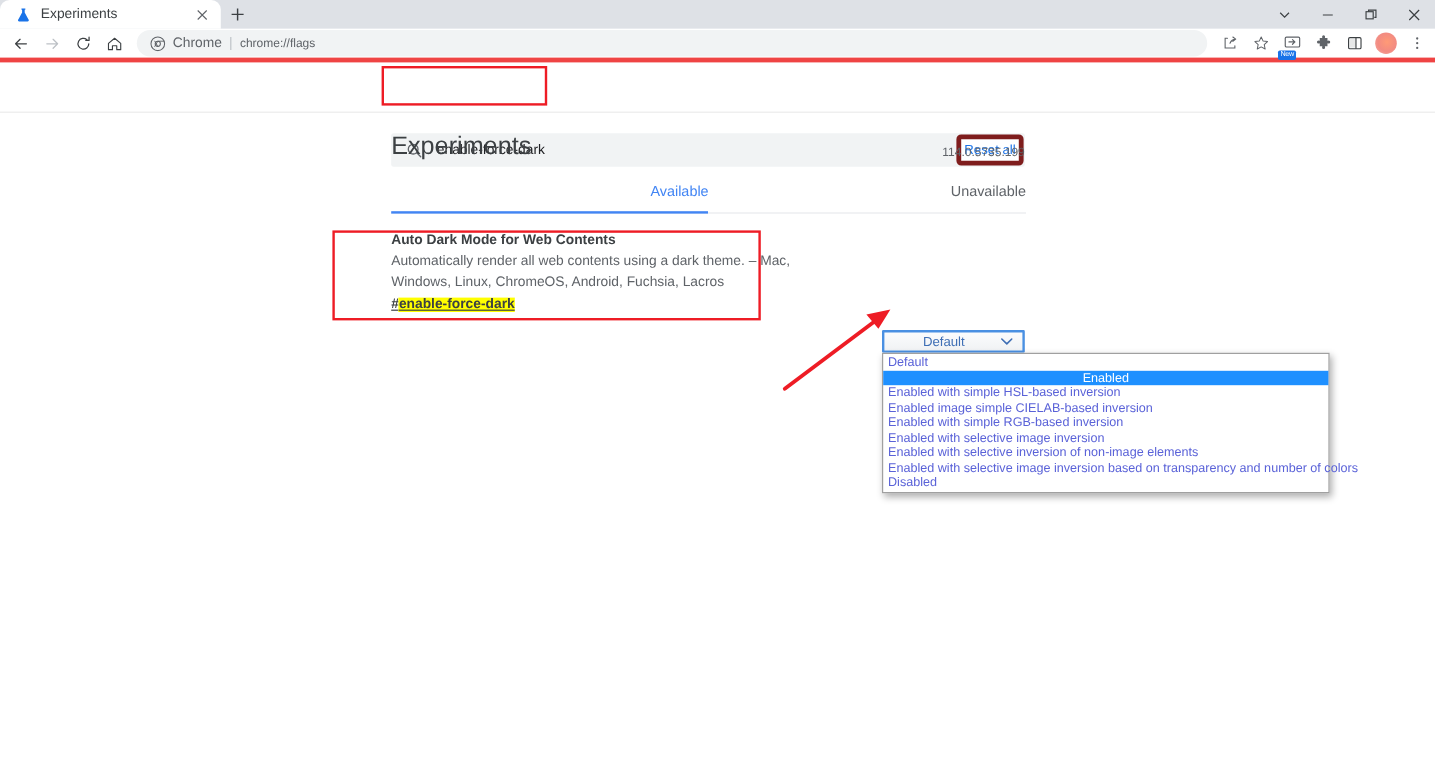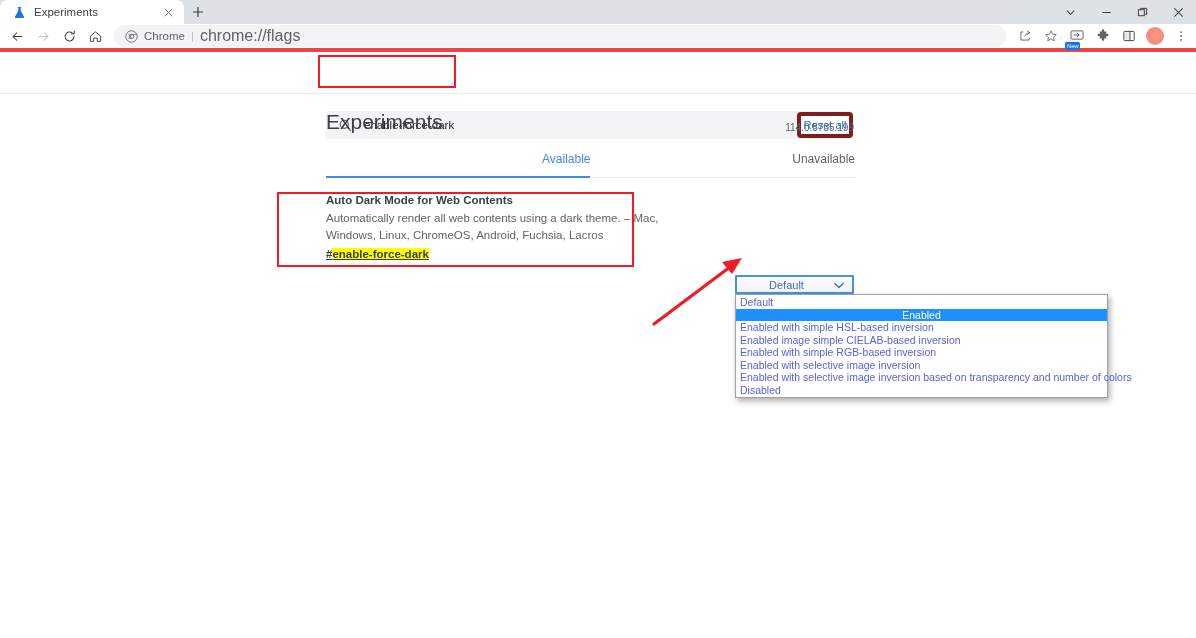--- a/index.html
+++ b/index.html
@@ -79,21 +79,21 @@
     padding: 0 10px;
     min-width: 0;
   }
   .omni-chrome-icon {
     width: 14px; height: 14px; flex: 0 0 14px;
     margin-right: 6px;
     display: flex; align-items: center; justify-content: center;
   }
   .omni-scheme { font-size: 11.5px; color: #5f6368; white-space: nowrap; }
   .omni-sep { color: #bdc1c6; margin: 0 6px; font-size: 11.5px; }
-  .omni-url { font-size: 16px; color: #5f6368; white-space: nowrap; }
+  .omni-url { font-size: 10px; color: #5f6368; white-space: nowrap; }
   .tb-right { display: flex; align-items: center; padding-right: 2px; }
   .new-badge {
     position: absolute;
     left: 1px; bottom: -1px;
     background: #1a73e8; color: #fff;
     font-size: 6px; line-height: 7px;
     padding: 0.5px 2px; border-radius: 1.5px;
     letter-spacing: -0.2px;
   }
   .avatar-icon {
@@ -432,20 +432,21 @@
       </span>
     </div>
 
     <div class="dropdown">
       <div class="dd-item">Default</div>
       <div class="dd-item selected">Enabled</div>
       <div class="dd-item">Enabled with simple HSL-based inversion</div>
       <div class="dd-item">Enabled image simple CIELAB-based inversion</div>
       <div class="dd-item">Enabled with simple RGB-based inversion</div>
       <div class="dd-item">Enabled with selective image inversion</div>
+      <div class="dd-item">Enabled with selective inversion of non-image elements</div>
       <div class="dd-item">Enabled with selective image inversion based on transparency and number of colors</div>
       <div class="dd-item">Disabled</div>
     </div>
 
   </div>
 
   <div class="ann-box" id="ann-search"></div>
   <div class="ann-box" id="ann-flag"></div>
 
   <svg class="ann-arrow" viewBox="0 0 140 100">

